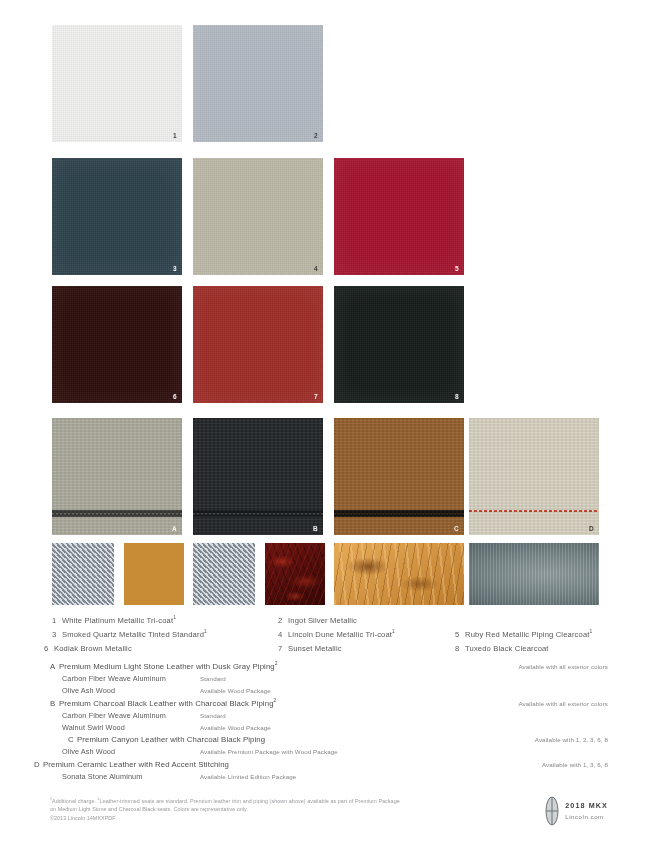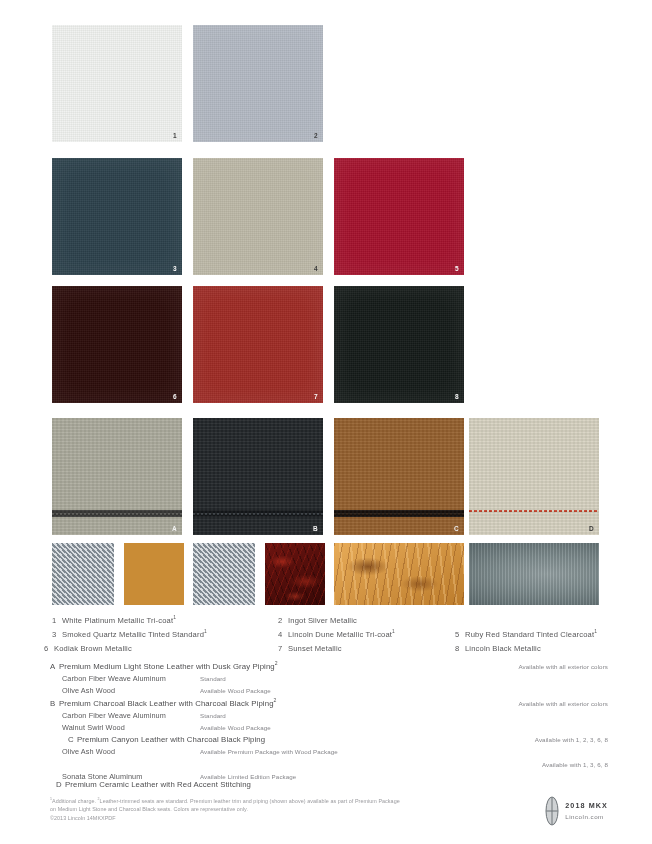--- a/index.html
+++ b/index.html
@@ -195,44 +195,44 @@
       <div class="swatch walnut" style="left: 265px; top: 543px; width: 60px; height: 62px;"></div>
       <div class="swatch olive-ash2" style="left: 334px; top: 543px; width: 130px; height: 62px;"></div>
       <div class="swatch sonata" style="left: 469px; top: 543px; width: 130px; height: 62px;"></div>
     </div>
 
   <div id="exterior-legend">
       <div class="legend lgcol" style="left: 52px; top: 616px;"><span class="num">1</span><span>White Platinum Metallic Tri-coat</span><sup>1</sup></div>
       <div class="legend lgcol" style="left: 278px; top: 616px;"><span class="num">2</span><span>Ingot Silver Metallic</span></div>
       <div class="legend lgcol" style="left: 52px; top: 630px;"><span class="num">3</span><span>Smoked Quartz Metallic Tinted Standard</span><sup>1</sup></div>
       <div class="legend lgcol" style="left: 278px; top: 630px;"><span class="num">4</span><span>Lincoln Dune Metallic Tri-coat</span><sup>1</sup></div>
-      <div class="legend lgcol" style="left: 455px; top: 630px;"><span class="num">5</span><span>Ruby Red Standard Tinted Clearcoat</span><sup>1</sup></div>
+      <div class="legend lgcol" style="left: 455px; top: 630px;"><span class="num">5</span><span>Ruby Red Metallic Piping Clearcoat</span><sup>1</sup></div>
       <div class="legend lgcol" style="left: 44px; top: 644px;"><span class="num">6</span><span>Kodiak Brown Metallic</span></div>
       <div class="legend lgcol" style="left: 278px; top: 644px;"><span class="num">7</span><span>Sunset Metallic</span></div>
-      <div class="legend lgcol" style="left: 455px; top: 644px;"><span class="num">8</span><span>Lincoln Black Metallic</span></div>
+      <div class="legend lgcol" style="left: 455px; top: 644px;"><span class="num">8</span><span>Tuxedo Black Clearcoat</span></div>
     </div>
 
   <div id="trim-list">
       <div class="trim-line" style="left: 50px; top: 662px;"><span class="ltr">A</span><span>Premium Medium Light Stone Leather with Dusk Gray Piping</span><sup>2</sup></div>
       <div class="avail" style="top: 663px;">Available with all exterior colors</div>
       <div class="sub-name" style="left: 62px; top: 674.2px;">Carbon Fiber Weave Aluminum</div>
       <div class="sub-note" style="left: 200px; top: 675.2px;">Standard</div>
       <div class="sub-name" style="left: 62px; top: 686.4px;">Olive Ash Wood</div>
       <div class="sub-note" style="left: 200px; top: 687.4px;">Available Wood Package</div>
       <div class="trim-line" style="left: 50px; top: 698.6px;"><span class="ltr">B</span><span>Premium Charcoal Black Leather with Charcoal Black Piping</span><sup>2</sup></div>
       <div class="avail" style="top: 699.6px;">Available with all exterior colors</div>
       <div class="sub-name" style="left: 62px; top: 710.8px;">Carbon Fiber Weave Aluminum</div>
       <div class="sub-note" style="left: 200px; top: 711.8px;">Standard</div>
       <div class="sub-name" style="left: 62px; top: 723px;">Walnut Swirl Wood</div>
       <div class="sub-note" style="left: 200px; top: 724px;">Available Wood Package</div>
       <div class="trim-line" style="left: 68px; top: 735.2px;"><span class="ltr">C</span><span>Premium Canyon Leather with Charcoal Black Piping</span></div>
       <div class="avail" style="top: 736.2px;">Available with 1, 2, 3, 6, 8</div>
       <div class="sub-name" style="left: 62px; top: 747.4px;">Olive Ash Wood</div>
       <div class="sub-note" style="left: 200px; top: 748.4px;">Available Premium Package with Wood Package</div>
-      <div class="trim-line" style="left: 56px; top: 759.6px; margin-top: 20px;"><span class="ltr">D</span><span>Premium Ceramic Leather with Red Accent Stitching</span></div>
+      <div class="trim-line" style="left: 34px; top: 759.6px;"><span class="ltr">D</span><span>Premium Ceramic Leather with Red Accent Stitching</span></div>
       <div class="avail" style="top: 760.6px;">Available with 1, 3, 6, 8</div>
       <div class="sub-name" style="left: 62px; top: 771.8px;">Sonata Stone Aluminum</div>
       <div class="sub-note" style="left: 200px; top: 772.8px;">Available Limited Edition Package</div>
     </div>
 
   <div class="footnote" style="top:797px;">
     <sup>1</sup><span>Additional charge. </span><sup>2</sup><span>Leather-trimmed seats are standard. Premium leather trim and piping (shown above) available as part of Premium Package</span>
     <div>on Medium Light Stone and Charcoal Black seats.   Colors are representative only.</div>
   </div>
   <div class="copy" style="top:815px;">©2013 Lincoln 14MKXPDF</div>

